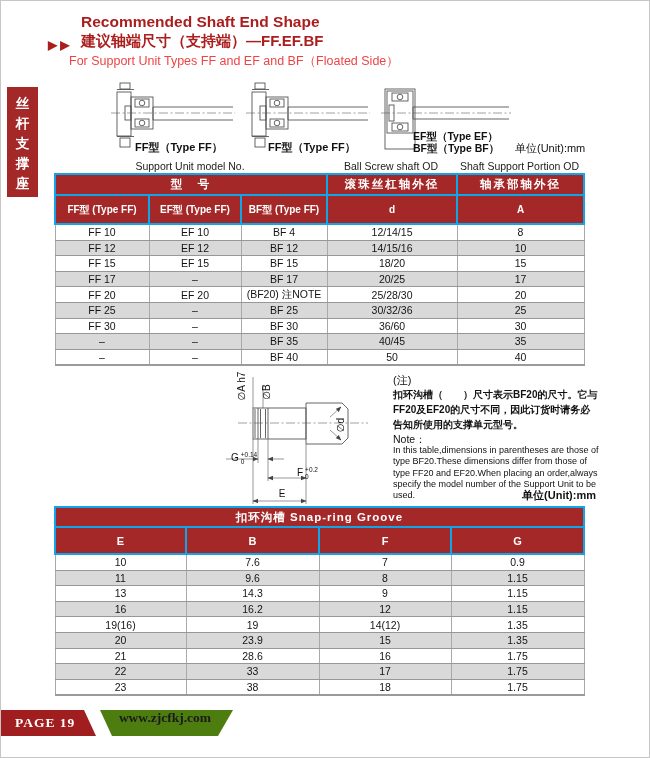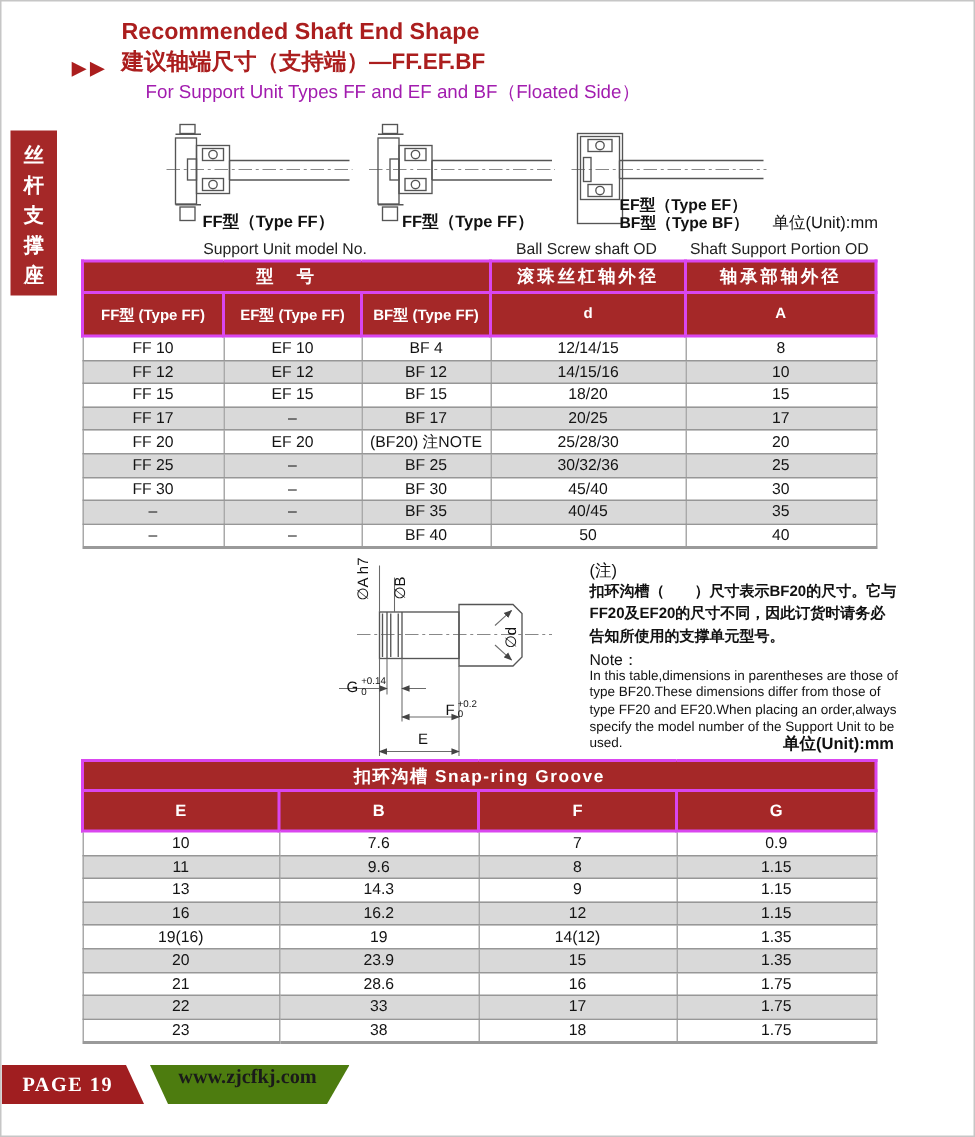--- a/index.html
+++ b/index.html
@@ -4,37 +4,37 @@
 <style>
   html,body{margin:0;padding:0;background:#f2f2f2;}
   .page{position:relative;width:650px;height:758px;background:#ffffff;border:1px solid #c6c6c6;
         box-sizing:border-box;overflow:hidden;font-family:"Liberation Sans",sans-serif;color:#141414;}
   .abs{position:absolute;}
 
   
   .arrows{left:47px;top:37px;color:#ab1e1e;font-size:12px;letter-spacing:3px;font-weight:bold;}
   .title-en{left:80px;top:12px;color:#ab1e1e;font-size:15.5px;font-weight:bold;}
   .title-zh{left:80px;top:31px;color:#ab1e1e;font-size:15px;font-weight:bold;}
-  .subtitle{left:96px;top:52px;color:#a21caf;font-size:12.5px;}
+  .subtitle{left:68px;top:52px;color:#ef4444;font-size:12.5px;}
 
   
   .side-banner{left:6px;top:86px;width:31px;height:110px;background:#a52828;display:flex;flex-direction:column;
                align-items:center;justify-content:flex-start;padding-top:7px;box-sizing:border-box;}
   .side-banner span{color:#fff;font-size:13.5px;font-weight:bold;line-height:20px;}
 
   
   .dwg-label{font-size:11px;font-weight:bold;color:#111;text-align:center;}
   .unit-note{font-size:11px;color:#111;}
 
   
   .grp{font-size:10.5px;color:#222;text-align:center;}
 
   
   table.data{border-collapse:collapse;table-layout:fixed;position:absolute;}
-  table.data th{background:#a52828;color:#fff;border:2px solid #d946ef;font-weight:bold;padding:0;}
+  table.data th{background:#a52828;color:#fff;border:2px solid #0ea5e9;font-weight:bold;padding:0;}
   .th-zh{font-size:11.5px;letter-spacing:2px;}
   .th-sub{font-size:10px;letter-spacing:0;margin-top:40px;}
   table.data tbody td{border:1px solid #a9a9a9;border-top:1px solid #979797;border-bottom:1px solid #979797;
         text-align:center;font-size:10.5px;height:14.6px;padding:0;white-space:pre;color:#141414;}
   table.data tbody tr.alt td{background:#d9d9d9;}
   table.data tbody tr:last-child td{border-bottom:2px solid #9a9a9a;}
 
   
   .note-zh-title{left:392px;top:372px;font-size:11px;color:#111;}
   .note-zh{left:392px;top:386px;width:206px;font-size:10px;line-height:1.5;color:#111;font-weight:bold;}
@@ -199,21 +199,21 @@
           <td>FF 25</td>
           <td>–</td>
           <td>BF 25</td>
           <td>30/32/36</td>
           <td>25</td>
         </tr>
         <tr>
           <td>FF 30</td>
           <td>–</td>
           <td>BF 30</td>
-          <td>45/40</td>
+          <td>36/60</td>
           <td>30</td>
         </tr>
         <tr class="alt">
           <td>–</td>
           <td>–</td>
           <td>BF 35</td>
           <td>40/45</td>
           <td>35</td>
         </tr>
         <tr>

